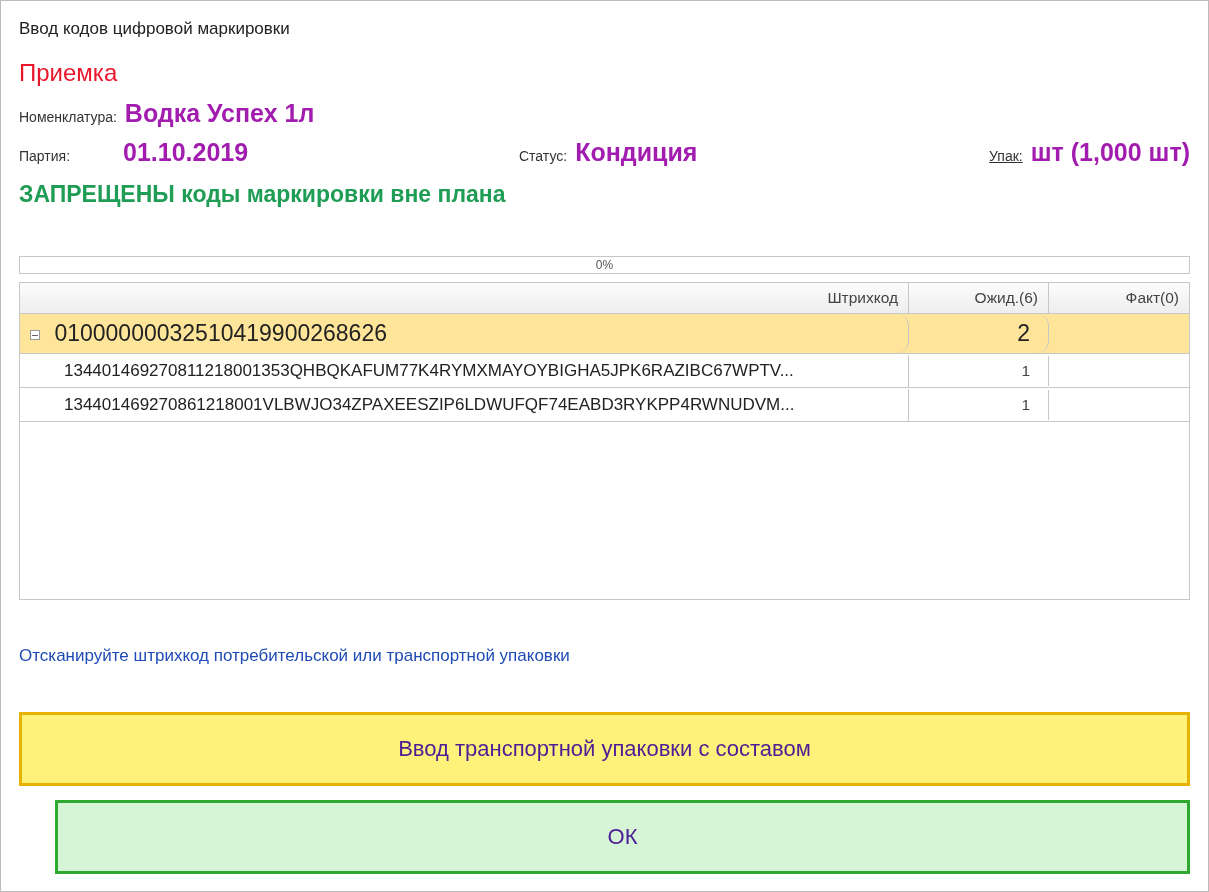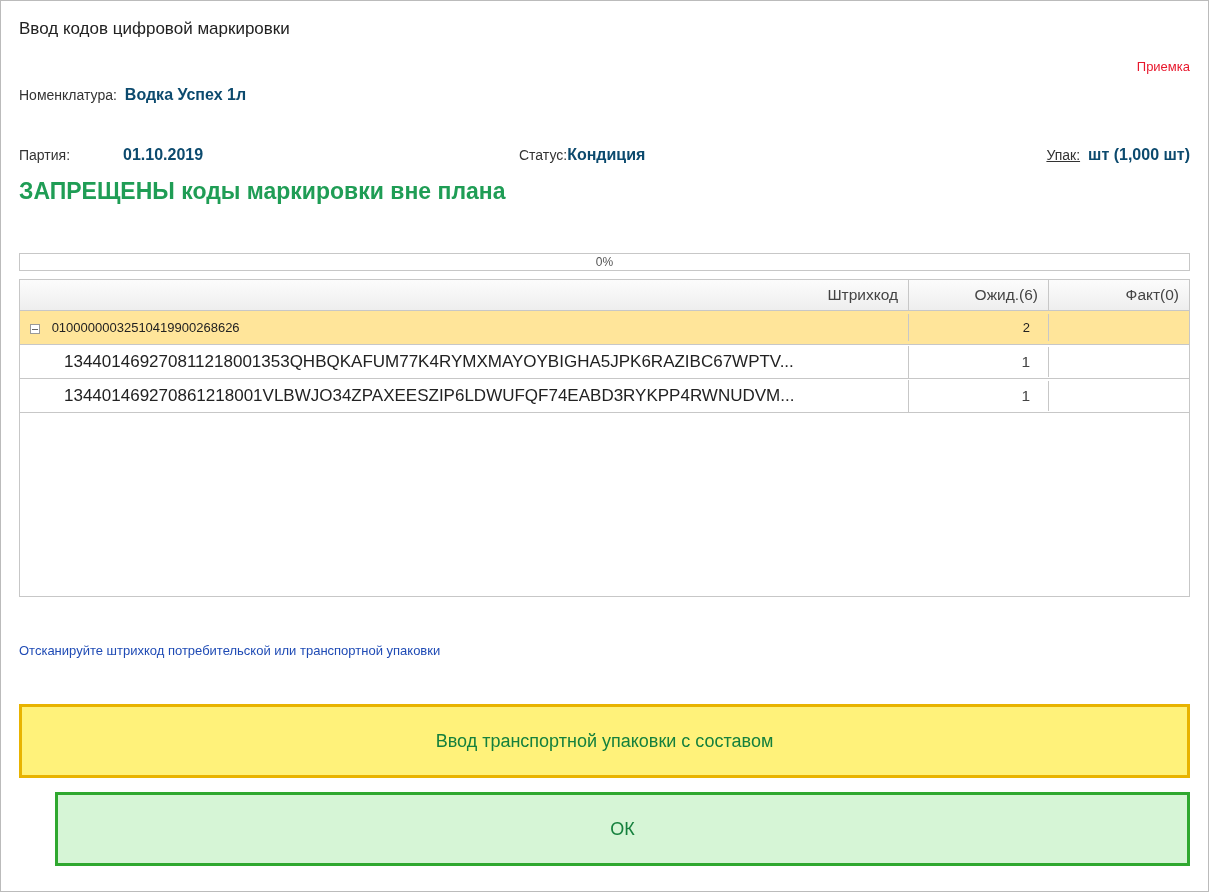--- a/index.html
+++ b/index.html
@@ -17,40 +17,39 @@
     height: 100%;
     display: flex;
     flex-direction: column;
   }
   .title {
     font-size: 17px;
     color: #222;
     margin-bottom: 20px;
   }
   .mode {
-    text-align: right;
     color: #e8172c;
-    font-size: 13px;
+    font-size: 24px;
     margin-bottom: 12px;
   }
   .info-row1 {
     display: flex;
     align-items: baseline;
     gap: 8px;
     margin-bottom: 10px;
   }
   .label { color: #333; font-size: 14px; }
-  .value-blue { color: #0c4a6e; font-size: 16px; font-weight: bold; text-align: right; }
+  .value-blue { color: #a21caf; font-size: 25px; font-weight: bold; text-align: right; }
   .info-row2 {
     display: flex;
     align-items: baseline;
     margin-bottom: 14px;
   }
   .col-party { display: flex; align-items: baseline; gap: 8px; width: 500px; }
-  .col-status { display: flex; align-items: baseline; flex: 1; margin-top: 32px; }
+  .col-status { display: flex; align-items: baseline; gap: 8px; flex: 1; }
   .col-pack { display: flex; align-items: baseline; gap: 8px; margin-left: auto; }
   .pack-label { font-size: 14px; color: #333; text-decoration: underline; }
   .greenmsg {
     color: #1f9d55;
     font-size: 23px;
     font-weight: bold;
     margin-bottom: 48px;
   }
   .progress {
     border: 1px solid #c7c7c7;
@@ -89,21 +88,21 @@
     display: flex;
     border-bottom: 1px solid #c7c7c7;
     align-items: center;
     min-height: 34px;
   }
   .trow .td { border-right: 1px solid #c7c7c7; }
   .trow .td:last-child { border-right: none; }
   .trow.group {
     background: #ffe59a;
   }
-  .trow.group .td { font-size: 13px; color: #222; }
+  .trow.group .td { font-size: 23px; color: #222; border-radius: 12px; }
   .td.num { text-align: right; padding-right: 18px; }
   .expand-icon {
     display: inline-block;
     width: 10px;
     height: 10px;
     border: 1px solid #999;
     position: relative;
     margin-right: 8px;
     vertical-align: middle;
     background: #fff;
@@ -111,34 +110,34 @@
   .expand-icon::before {
     content: "";
     position: absolute;
     left: 1px; right: 1px; top: 4px;
     border-top: 1px solid #666;
   }
   .child-indent { padding-left: 44px; font-size: 17px; color: #222; }
   .tbody { flex: 1; overflow: hidden; }
   .prompt {
     color: #1f4bb5;
-    font-size: 13px;
+    font-size: 17px;
     margin: 46px 0 46px 0;
   }
   .actions {
     display: flex;
     flex-direction: column;
     gap: 14px;
   }
   .btn {
     display: flex;
     align-items: center;
     justify-content: center;
-    font-size: 18px;
-    color: #15803d;
+    font-size: 22px;
+    color: #4c1d95;
     height: 74px;
     cursor: pointer;
     user-select: none;
   }
   .btn-yellow {
     background: #fff27a;
     border: 3px solid #e8b300;
   }
   .btn-row {
     display: flex;

